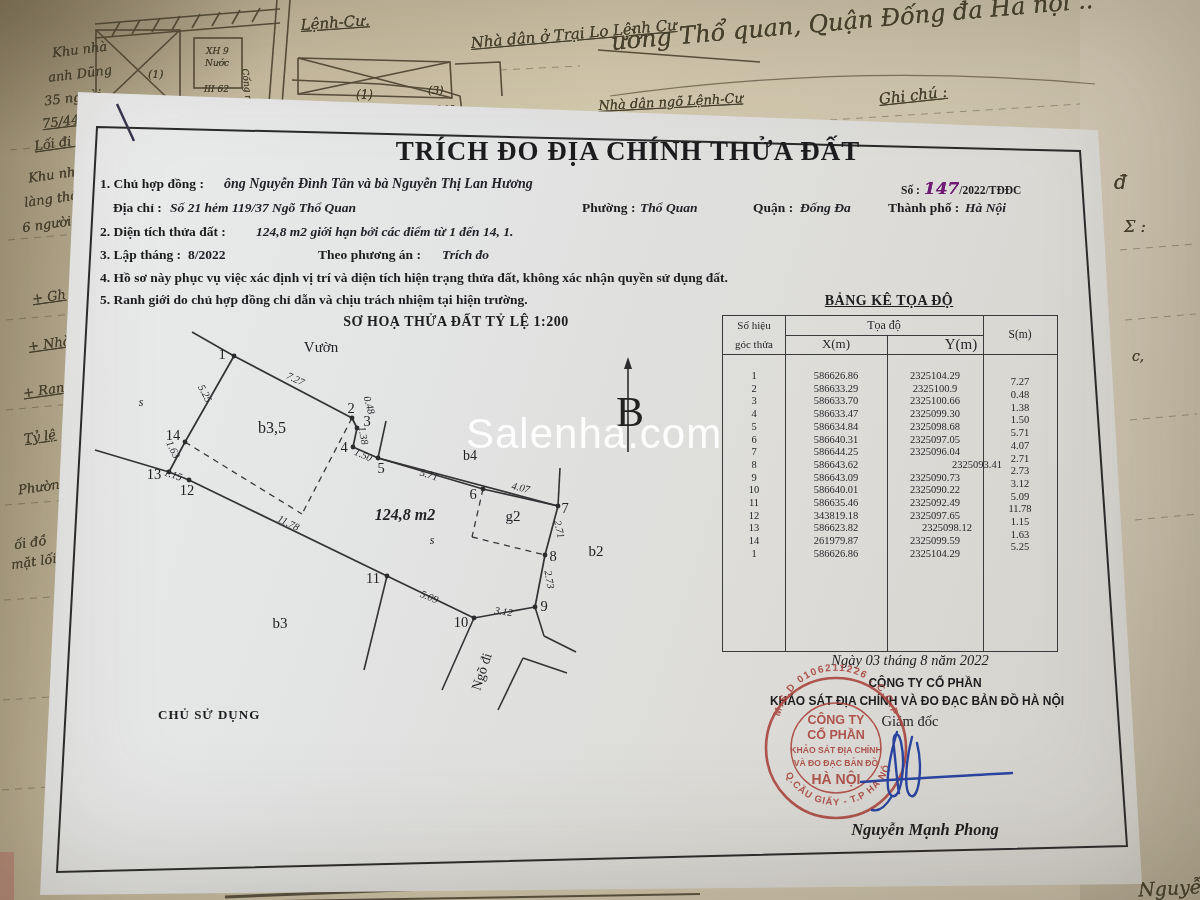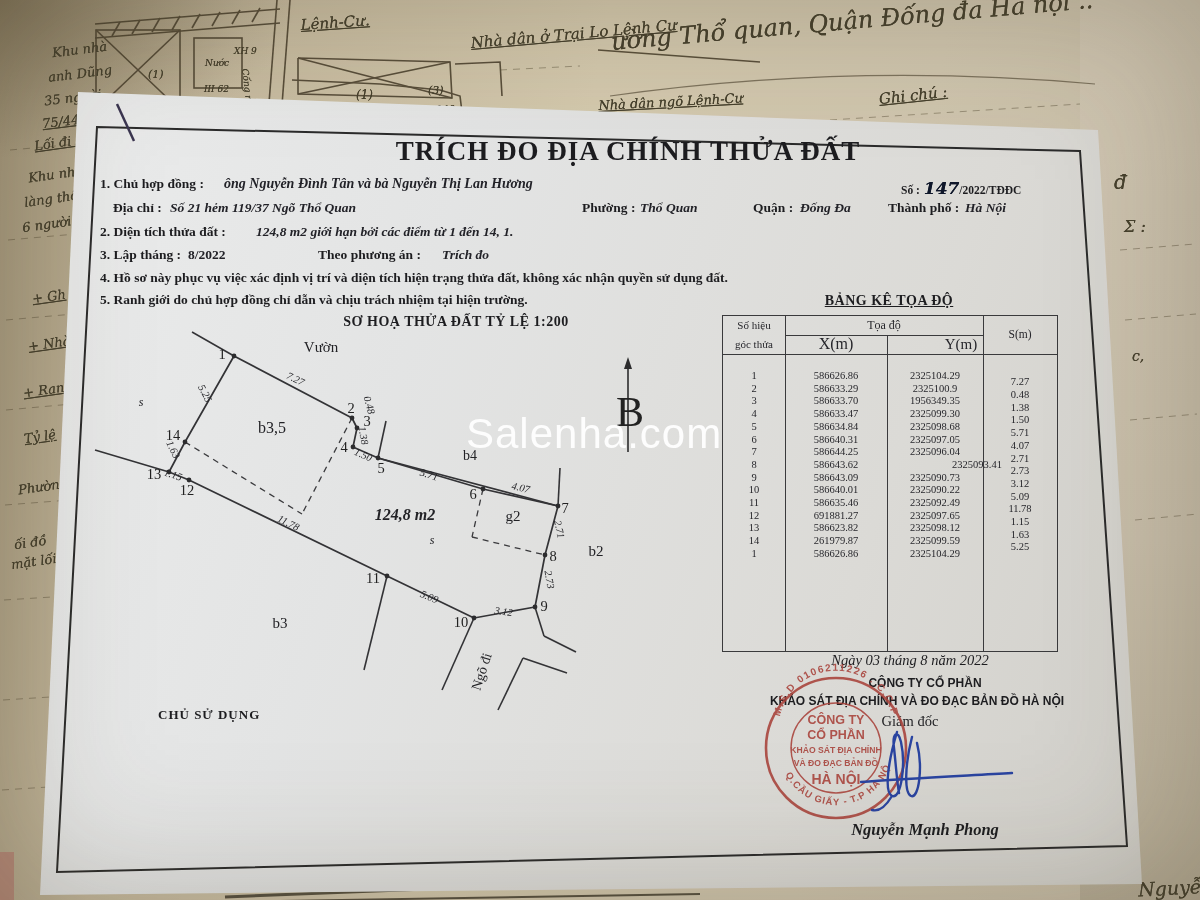--- a/index.html
+++ b/index.html
@@ -86,21 +86,21 @@
 </svg>
 <div id="bg-notes">
     <div style="position:absolute;left:300px;top:16px;font-size:15px;transform:rotate(-4deg);transform-origin:left top;" class="ink note u">Lệnh-Cư.</div>
     <div style="position:absolute;left:470px;top:34px;font-size:15px;transform:rotate(-5deg);transform-origin:left top;" class="ink note u">Nhà dân ở Trại Lo Lệnh Cư</div>
     <div style="position:absolute;left:250px;top:68px;font-size:9px;transform:rotate(83deg);transform-origin:left top;" class="ink note">Cống ngầm</div>
     <div style="position:absolute;left:148px;top:68px;font-size:11px;transform:rotate(0deg);transform-origin:left top;" class="ink note">(1)</div>
     <div style="position:absolute;left:356px;top:88px;font-size:12px;transform:rotate(0deg);transform-origin:left top;" class="ink note">(1)</div>
     <div style="position:absolute;left:428px;top:84px;font-size:11px;transform:rotate(0deg);transform-origin:left top;" class="ink note">(3)</div>
     <div style="position:absolute;left:388px;top:103px;font-size:10px;transform:rotate(0deg);transform-origin:left top;" class="ink note">Khu</div>
     <div style="position:absolute;left:436px;top:103px;font-size:10px;transform:rotate(0deg);transform-origin:left top;" class="ink note">140</div>
-    <div style="position:absolute;left:206px;top:46px;font-size:9px;transform:rotate(0deg);transform-origin:left top;margin-left:28px;" class="ink note">XH 9</div>
+    <div style="position:absolute;left:206px;top:46px;font-size:9px;transform:rotate(0deg);transform-origin:left top;" class="ink note">XH 9</div>
     <div style="position:absolute;left:205px;top:58px;font-size:9px;transform:rotate(0deg);transform-origin:left top;" class="ink note">Nước</div>
     <div style="position:absolute;left:204px;top:84px;font-size:9px;transform:rotate(0deg);transform-origin:left top;" class="ink note">III 62</div>
     <div style="position:absolute;left:52px;top:42px;font-size:13px;transform:rotate(-7deg);" class="ink note">Khu nhà</div>
     <div style="position:absolute;left:48px;top:66px;font-size:13px;transform:rotate(-7deg);" class="ink note">anh Dũng</div>
     <div style="position:absolute;left:44px;top:90px;font-size:13px;transform:rotate(-7deg);" class="ink note">35 người</div>
     <div style="position:absolute;left:42px;top:114px;font-size:13px;transform:rotate(-7deg);" class="ink note u">75/44</div>
     <div style="position:absolute;left:610px;top:28px;font-size:24px;transform:rotate(-5deg);transform-origin:left top;" class="ink note">ường Thổ quan, Quận Đống đa Hà nội ..</div>
     <div style="position:absolute;left:878px;top:90px;font-size:15px;transform:rotate(-6deg);transform-origin:left top;" class="ink note u">Ghi chú :</div>
     <div style="position:absolute;left:598px;top:98px;font-size:13px;transform:rotate(-3deg);transform-origin:left top;" class="ink note u">Nhà dân ngõ Lệnh-Cư</div>
     <div style="position:absolute;left:34px;top:134px;font-size:13px;transform:rotate(-8deg);" class="ink note u">Lối đi ngõ</div>
@@ -125,21 +125,21 @@
   <polygon points="97,127 1080,151 1127,846 57,872" fill="none" stroke="#2b2b2b" stroke-width="2"></polygon>
   <line x1="117" y1="104" x2="134" y2="141" stroke="#3a3550" stroke-width="2.5"></line>
 </svg>
 
 <div class="abs doc" id="doc-title" style="left:0;top:136px;width:1180px;text-align:center;">TRÍCH ĐO ĐỊA CHÍNH THỬA ĐẤT</div>
 
 <div class="abs doc lbl" style="left:100px;top:176px;">1. Chủ hợp đồng :</div>
 <div class="abs doc val" style="left:224px;top:176px;font-size:14px;">ông Nguyễn Đình Tân và bà Nguyễn Thị Lan Hương</div>
 <div class="abs doc" style="left:901px;top:178px;">
   <span class="lbl" style="font-size:11.5px;">Số :</span>
-  <span class="ink" style="font-size:17px;font-weight:bold;color:#0f172a;">147</span><span class="lbl" style="font-size:11.5px;">/2022/TĐĐC</span>
+  <span class="ink" style="font-size:17px;font-weight:bold;color:#701a75;">147</span><span class="lbl" style="font-size:11.5px;">/2022/TĐĐC</span>
 </div>
 
 <div class="abs doc lbl" style="left:113px;top:200px;">Địa chỉ :</div>
 <div class="abs doc val" style="left:170px;top:200px;">Số 21 hẻm 119/37 Ngõ Thổ Quan</div>
 <div class="abs doc lbl" style="left:582px;top:200px;">Phường :</div>
 <div class="abs doc val" style="left:640px;top:200px;">Thổ Quan</div>
 <div class="abs doc lbl" style="left:753px;top:200px;">Quận :</div>
 <div class="abs doc val" style="left:800px;top:200px;">Đống Đa</div>
 <div class="abs doc lbl" style="left:888px;top:200px;">Thành phố :</div>
 <div class="abs doc val" style="left:965px;top:200px;">Hà Nội</div>
@@ -235,33 +235,33 @@
 <div class="abs doc heading" style="left:722px;top:293px;width:334px;text-align:center;text-decoration:underline;">BẢNG KÊ TỌA ĐỘ</div>
 <div class="abs" id="coord-table" style="left:722px;top:315px;width:334px;height:335px;border:1.6px solid #3a3a3c;">
   <div class="abs" style="left:62px;top:0;width:1px;height:335px;background:#3a3a3c;"></div>
   <div class="abs" style="left:260px;top:0;width:1px;height:335px;background:#3a3a3c;"></div>
   <div class="abs" style="left:164px;top:19px;width:1px;height:316px;background:#3a3a3c;"></div>
   <div class="abs" style="left:62px;top:19px;width:198px;height:1px;background:#3a3a3c;"></div>
   <div class="abs" style="left:0;top:38px;width:334px;height:1px;background:#3a3a3c;"></div>
   <div class="tcell" style="left:0;top:3px;width:62px;font-size:11px;">Số hiệu</div>
   <div class="tcell" style="left:0;top:22px;width:62px;font-size:11px;">góc thửa</div>
   <div class="tcell" style="left:62px;top:3px;width:198px;font-size:12px;">Tọa độ</div>
-  <div class="tcell" style="left:62px;top:22px;width:102px;font-size:16px;">X(m)</div>
+  <div class="tcell" style="left:62px;top:22px;width:102px;font-size:13px;">X(m)</div>
   <div class="tcell" style="left:172px;top:22px;width:96px;font-size:15px;margin-left:18px;">Y(m)</div>
   <div class="tcell" style="left:260px;top:12px;width:74px;font-size:11.5px;">S(m)</div>
   <div id="table-body">
       <div style="left:0;top:54px;width:62px;" class="tcell">1</div>
       <div style="left:62px;top:54px;width:102px;" class="tcell">586626.86</div>
       <div style="left:164px;top:54px;width:96px;" class="tcell">2325104.29</div>
       <div style="left:0;top:66.7px;width:62px;" class="tcell">2</div>
       <div style="left:62px;top:66.7px;width:102px;" class="tcell">586633.29</div>
       <div style="left:164px;top:66.7px;width:96px;" class="tcell">2325100.9</div>
       <div style="left:0;top:79.4px;width:62px;" class="tcell">3</div>
       <div style="left:62px;top:79.4px;width:102px;" class="tcell">586633.70</div>
-      <div style="left:164px;top:79.4px;width:96px;" class="tcell">1956349.35</div>
+      <div style="left:164px;top:79.4px;width:96px;" class="tcell">2325100.66</div>
       <div style="left:0;top:92.1px;width:62px;" class="tcell">4</div>
       <div style="left:62px;top:92.1px;width:102px;" class="tcell">586633.47</div>
       <div style="left:164px;top:92.1px;width:96px;" class="tcell">2325099.30</div>
       <div style="left:0;top:104.8px;width:62px;" class="tcell">5</div>
       <div style="left:62px;top:104.8px;width:102px;" class="tcell">586634.84</div>
       <div style="left:164px;top:104.8px;width:96px;" class="tcell">2325098.68</div>
       <div style="left:0;top:117.5px;width:62px;" class="tcell">6</div>
       <div style="left:62px;top:117.5px;width:102px;" class="tcell">586640.31</div>
       <div style="left:164px;top:117.5px;width:96px;" class="tcell">2325097.05</div>
       <div style="left:0;top:130.2px;width:62px;" class="tcell">7</div>
@@ -273,25 +273,25 @@
       <div style="left:0;top:155.6px;width:62px;" class="tcell">9</div>
       <div style="left:62px;top:155.6px;width:102px;" class="tcell">586643.09</div>
       <div style="left:164px;top:155.6px;width:96px;" class="tcell">2325090.73</div>
       <div style="left:0;top:168.3px;width:62px;" class="tcell">10</div>
       <div style="left:62px;top:168.3px;width:102px;" class="tcell">586640.01</div>
       <div style="left:164px;top:168.3px;width:96px;" class="tcell">2325090.22</div>
       <div style="left:0;top:181px;width:62px;" class="tcell">11</div>
       <div style="left:62px;top:181px;width:102px;" class="tcell">586635.46</div>
       <div style="left:164px;top:181px;width:96px;" class="tcell">2325092.49</div>
       <div style="left:0;top:193.7px;width:62px;" class="tcell">12</div>
-      <div style="left:62px;top:193.7px;width:102px;" class="tcell">691881.27</div>
+      <div style="left:62px;top:193.7px;width:102px;" class="tcell">343819.18</div>
       <div style="left:164px;top:193.7px;width:96px;" class="tcell">2325097.65</div>
       <div style="left:0;top:206.39999999999998px;width:62px;" class="tcell">13</div>
       <div style="left:62px;top:206.39999999999998px;width:102px;" class="tcell">586623.82</div>
-      <div style="left:164px;top:206.39999999999998px;width:96px;" class="tcell">2325098.12</div>
+      <div style="left:164px;top:206.39999999999998px;width:96px;padding-left:12px;" class="tcell">2325098.12</div>
       <div style="left:0;top:219.1px;width:62px;" class="tcell">14</div>
       <div style="left:62px;top:219.1px;width:102px;" class="tcell">261979.87</div>
       <div style="left:164px;top:219.1px;width:96px;" class="tcell">2325099.59</div>
       <div style="left:0;top:231.79999999999998px;width:62px;" class="tcell">1</div>
       <div style="left:62px;top:231.79999999999998px;width:102px;" class="tcell">586626.86</div>
       <div style="left:164px;top:231.79999999999998px;width:96px;" class="tcell">2325104.29</div>
       <div style="left:260px;top:60.3px;width:74px;" class="tcell">7.27</div>
       <div style="left:260px;top:73px;width:74px;" class="tcell">0.48</div>
       <div style="left:260px;top:85.69999999999999px;width:74px;" class="tcell">1.38</div>
       <div style="left:260px;top:98.39999999999999px;width:74px;" class="tcell">1.50</div>

